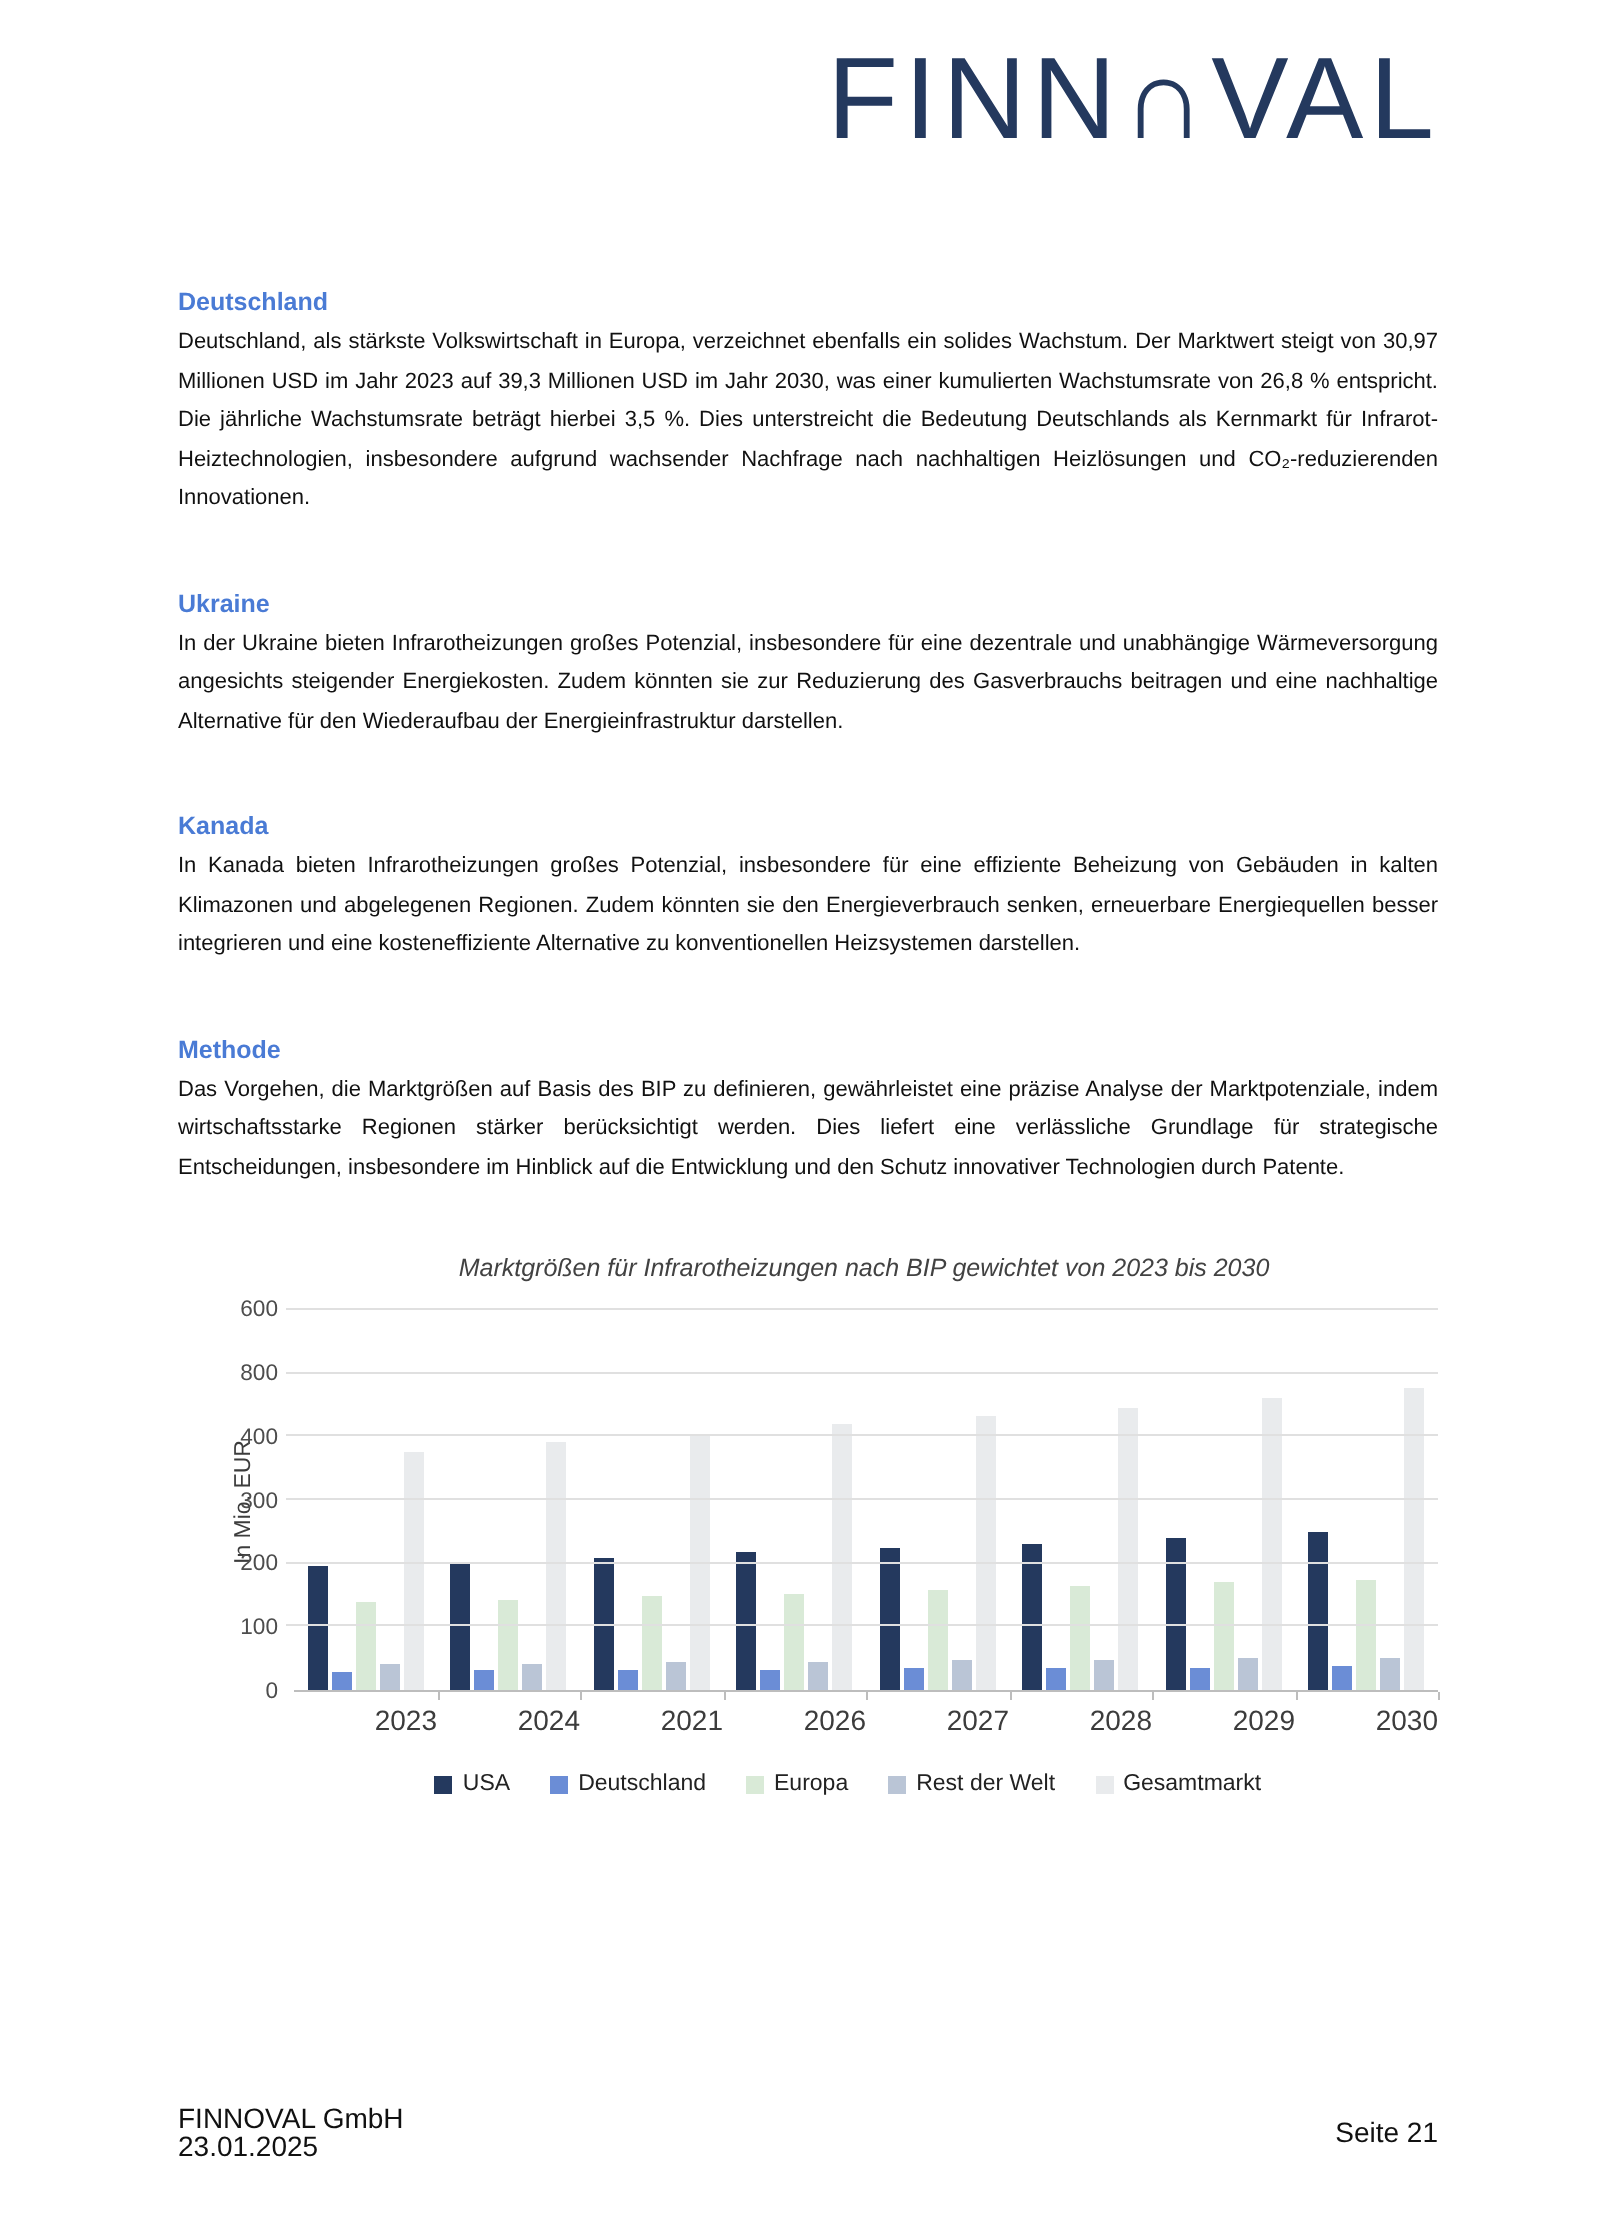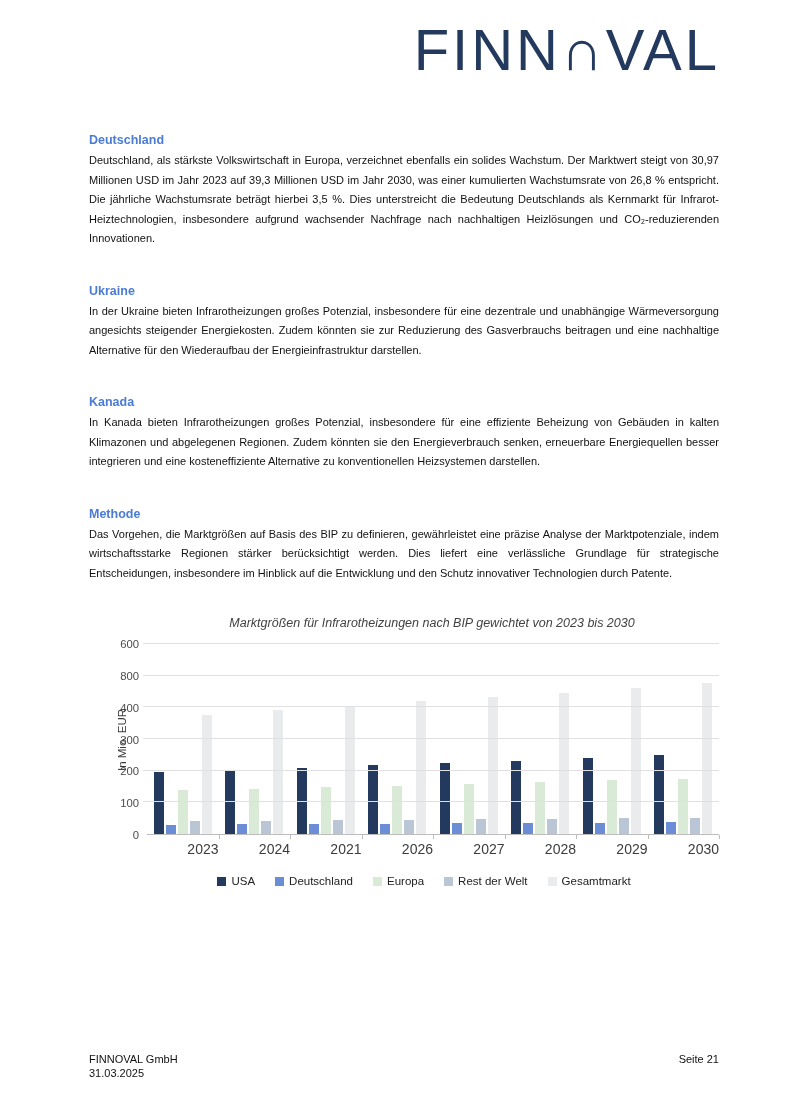--- a/index.html
+++ b/index.html
@@ -10,21 +10,21 @@
     overflow:hidden;
   }
   
   .logo {
     position:absolute; top:18px; right:84px;
     font-size:58px; line-height:64px; font-weight:400;
     color:#24395E; letter-spacing:3px; white-space:nowrap;
   }
   .logo .o-arc { font-weight:400; }
   
-  .content { position:absolute; left:89px; right:85px; top:131px; }
+  .content { position:absolute; left:89px; right:85px; top:142px; }
   .section { margin-bottom:33px; }
   .section h2 {
     font-size:12.5px; line-height:18px; font-weight:bold; color:#4A7BD5;
     margin-bottom:2px;
   }
   .section p {
     font-size:11px; line-height:19.5px; text-align:justify; color:#111;
   }
   
   .chart { margin-top:18px; }
@@ -77,22 +77,22 @@
   }
   .legend-item { display:flex; align-items:center; font-size:11.5px; color:#222; }
   .legend-swatch { width:9px; height:9px; margin-right:5px; display:inline-block; }
   
   .caption {
     margin-top:28px; font-size:10.8px; font-style:italic; color:#2B4270;
   }
   
   .footer {
     position:absolute; left:89px; right:85px; bottom:32px;
-    display:flex; justify-content:space-between; align-items:flex-start;
-    font-size:11px; line-height:14px; color:#111;margin-top:20px;
+    display:flex; justify-content:space-between; align-items:center;
+    font-size:14px; line-height:14px; color:#111;margin-top:20px;
   }
 </style>
 </head>
 <body>
 
 <div class="page">
 
   <div class="logo">
     <span>FINN</span><span class="o-arc">∩</span><span>VAL</span>
   </div>
@@ -242,18 +242,18 @@
           </div>
         </div>
     </div>
 
 
   </div>
 
   <div class="footer">
     <div>
       <div>FINNOVAL GmbH</div>
-      <div>31.03.2025</div>
+      <div>23.01.2025</div>
     </div>
     <div>Seite 21</div>
   </div>
 
 </div>
 
 </body></html>

